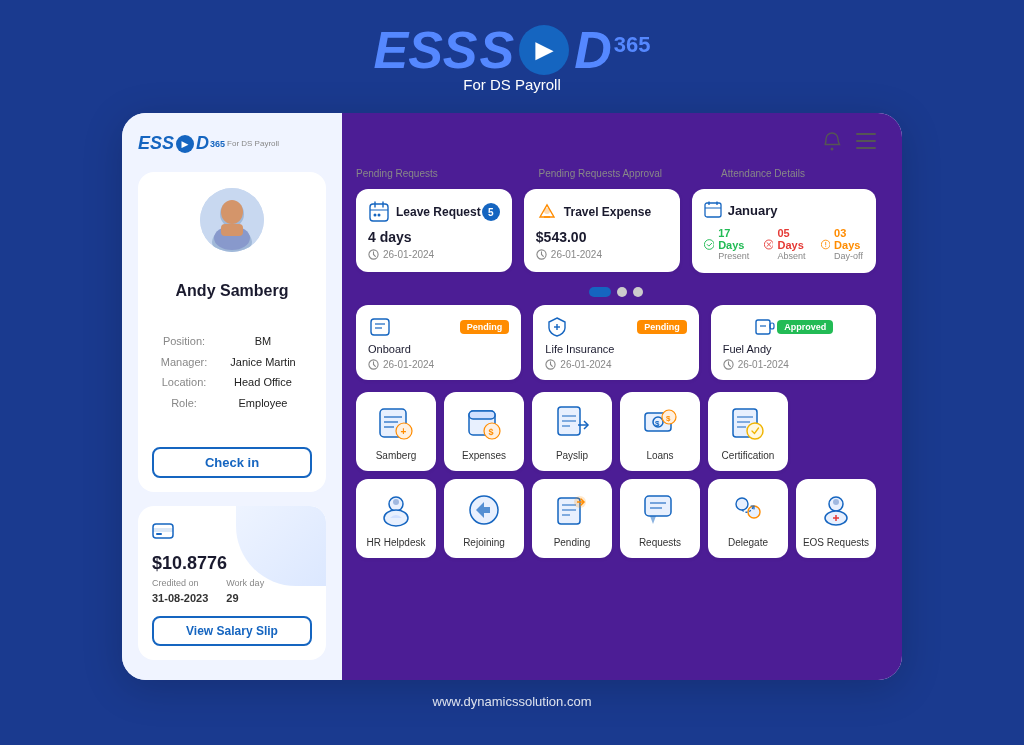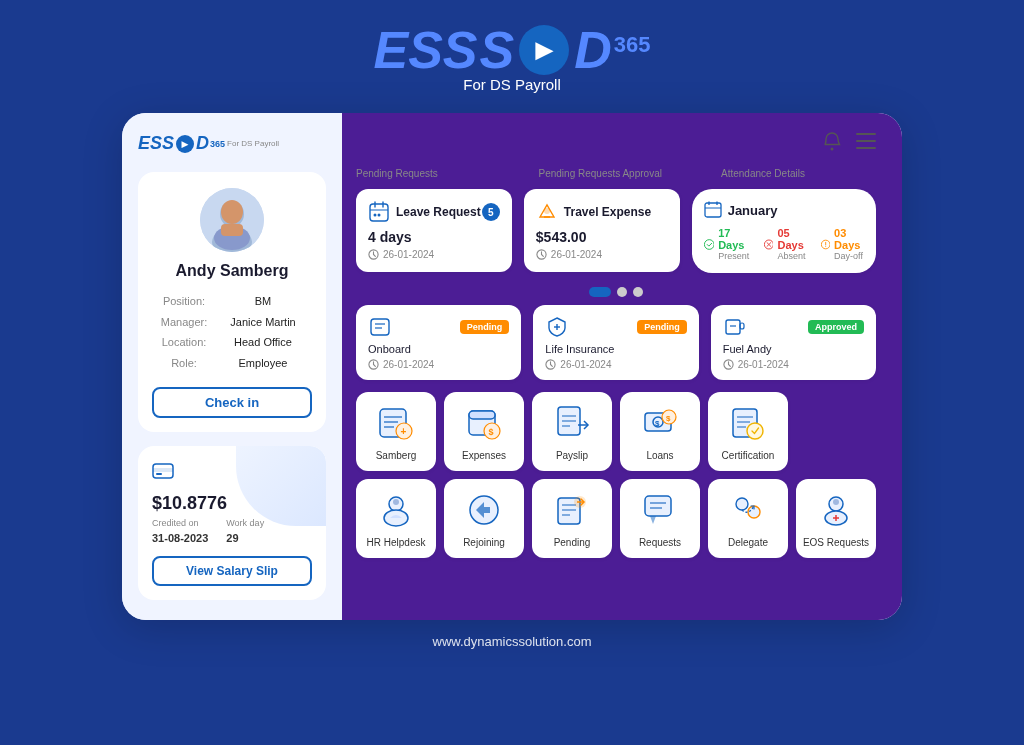--- a/index.html
+++ b/index.html
@@ -82,20 +82,21 @@
 
     .profile-card {
       background: white;
       border-radius: 16px;
       padding: 16px 14px 14px;
       width: 100%;
       display: flex;
       flex-direction: column;
       align-items: center;
       margin-bottom: 14px;
+      gap: 20px;
     }
 
     .profile-name {
       font-size: 16px;
       font-weight: 700;
       color: #1a1a2e;
       margin-bottom: 10px;
     }
 
     .profile-details {
@@ -263,21 +264,21 @@
       color: #888;
       display: flex;
       align-items: center;
       gap: 4px;
       margin-top: 4px;
     }
 
     
     .attendance-card {
       background: white;
-      border-radius: 20px;
+      border-radius: 12px;
       padding: 12px;
       box-shadow: 0 1px 4px rgba(0,0,0,0.06);
     }
 
     .attendance-month {
       display: flex;
       align-items: center;
       gap: 6px;
       font-size: 13px;
       font-weight: 600;
@@ -646,21 +647,21 @@
         <div class="card-date">
           <svg width="11" height="11" viewBox="0 0 12 12">
               <circle cx="6" cy="6" r="5" fill="none" stroke="#888" stroke-width="1.2"></circle>
               <polyline points="6,3 6,6 8,8" stroke="#888" stroke-width="1.2" fill="none" stroke-linecap="round"></polyline>
             </svg>
           <span>26-01-2024</span>
         </div>
       </div>
 
       <div class="small-card">
-        <div style="display:flex;justify-content:space-between;align-items:center;">
+        <div style="display:flex;justify-content:center;align-items:center;">
           <svg width="24" height="24" viewBox="0 0 24 24">
             <rect x="3" y="5" width="14" height="14" rx="2" fill="none" stroke="#1565c0" stroke-width="1.4"></rect>
             <rect x="17" y="8" width="4" height="6" rx="2" fill="none" stroke="#1565c0" stroke-width="1.2"></rect>
             <line x1="7" y1="11" x2="13" y2="11" stroke="#1565c0" stroke-width="1.2"></line>
           </svg>
           <span class="approved-badge">Approved</span>
         </div>
         <div class="card-label">Fuel Andy</div>
         <div class="card-date">
           <svg width="11" height="11" viewBox="0 0 12 12">

